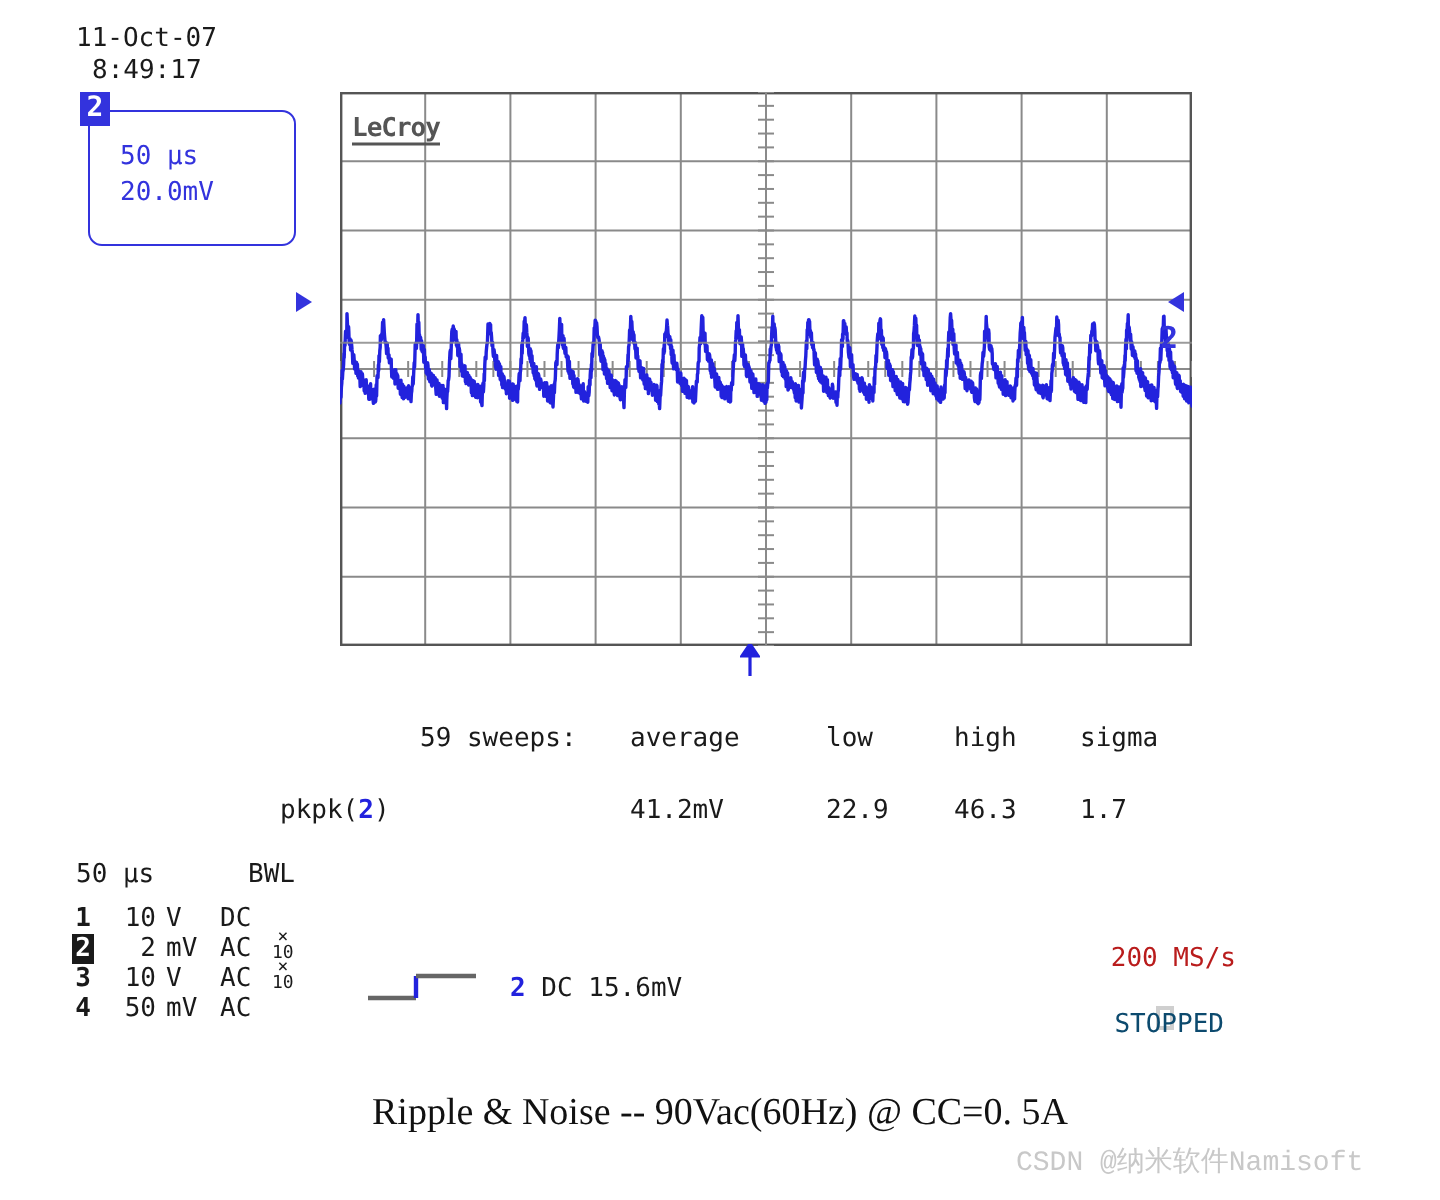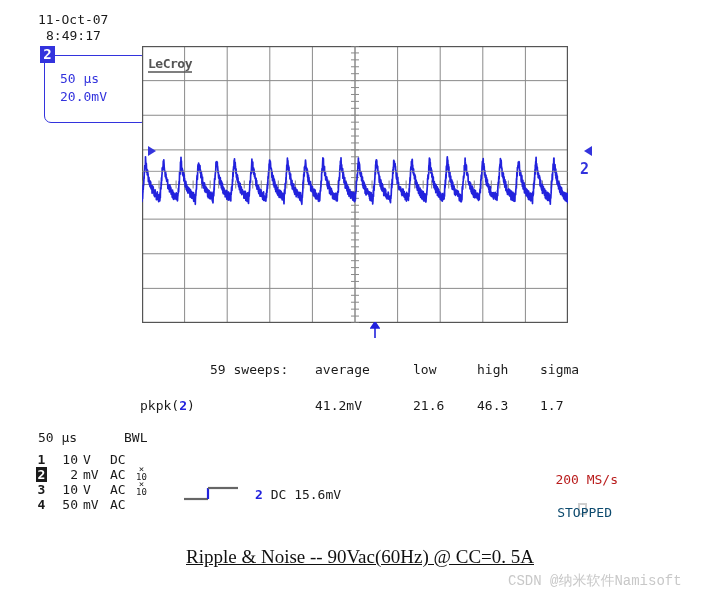--- a/index.html
+++ b/index.html
@@ -16,21 +16,21 @@
 
   
   #chan-badge{position:absolute;left:44px;top:55px;width:104px;height:68px;
     border:1.5px solid #3333dd;border-radius:7px;box-sizing:border-box;background:#fff;}
   #chan-badge .badge-num{position:absolute;left:-5px;top:-10px;width:15px;height:17px;
     background:#3333dd;color:#fff;font-size:14px;font-weight:bold;text-align:center;
     line-height:17px;font-family:"DejaVu Sans Mono",monospace;}
   #chan-badge .badge-lines{position:absolute;left:15px;top:14px;color:#3333dd;font-size:13px;line-height:18px;}
 
   
-  #scope{position:absolute;left:142px;top:46px;width:426px;height:313px;}
+  #scope{position:absolute;left:170px;top:46px;width:426px;height:313px;}
   #scope svg{display:block;}
 
   
   #marker-left{position:absolute;left:148px;top:146px;width:0;height:0;
     border-top:5px solid transparent;border-bottom:5px solid transparent;border-left:8px solid #3333dd;}
   #marker-right{position:absolute;left:584px;top:146px;width:0;height:0;
     border-top:5px solid transparent;border-bottom:5px solid transparent;border-right:8px solid #3333dd;}
   #chan-label-right{position:absolute;left:580px;top:160px;color:#3333dd;font-size:15px;font-weight:bold;}
   #trig-arrow{position:absolute;left:370px;top:322px;width:10px;height:16px;}
 
@@ -62,21 +62,21 @@
   #trig-icon{position:absolute;left:182px;top:484px;}
   #trig-text{position:absolute;left:255px;top:487px;font-size:13px;color:#1a1a1a;}
   #trig-text .blue{color:#2222dd;font-weight:bold;}
 
   #samplerate{position:absolute;left:618px;top:472px;font-size:13px;color:#b91c1c;transform:translateX(-100%);white-space:nowrap;}
   #runstate{position:absolute;left:612px;top:505px;font-size:13px;color:#0c4a6e;transform:translateX(-100%);white-space:nowrap;}
   #stop-square{position:absolute;left:578px;top:503px;width:9px;height:12px;border:2px solid #cfcfcf;box-sizing:border-box;}
 
   
   #caption{position:absolute;left:360px;top:546px;transform:translateX(-50%);
-    font-family:"Liberation Serif","DejaVu Serif",serif;font-size:19px;color:#111;white-space:nowrap;text-decoration:underline;}
+    font-family:"Liberation Serif","DejaVu Serif",serif;font-size:19px;color:#111;white-space:nowrap;}
   #watermark{position:absolute;left:508px;top:572px;font-family:Liberation Mono, monospace;
     font-size:14px;color:#c8c8c8;white-space:nowrap;}
 </style>
 </head>
 <body>
 
 <div id="timestamp">
   <span class="t-date">11-Oct-07</span>
   <span class="t-time">8:49:17</span>
 </div>
@@ -219,21 +219,21 @@
   <div class="mrow">
     <span class="c-sweeps">59 sweeps:</span>
     <span class="c-avg">average</span>
     <span class="c-low">low</span>
     <span class="c-high">high</span>
     <span class="c-sigma">sigma</span>
   </div>
   <div class="mrow">
     <span class="c-label"><span>pkpk(</span><span class="blue">2</span><span>)</span></span>
     <span class="c-avg">41.2mV</span>
-    <span class="c-low">21.6</span>
+    <span class="c-low">22.9</span>
     <span class="c-high">46.3</span>
     <span class="c-sigma">1.7</span>
   </div>
 </div>
 
 <div id="tb-head">
   <span class="tb-time">50 µs</span>
   <span class="tb-bwl">BWL</span>
 </div>
 

